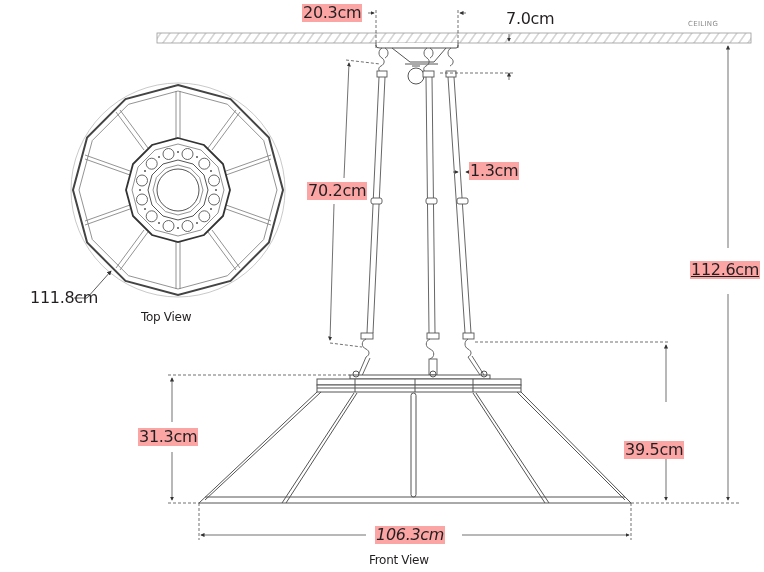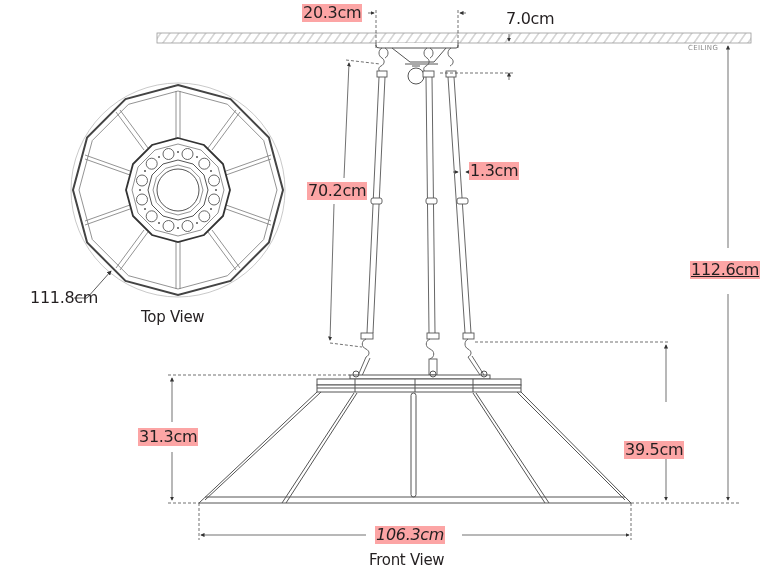--- a/index.html
+++ b/index.html
@@ -1,19 +1,19 @@
 <!DOCTYPE html>
 <html><head>
 <meta charset="utf-8">
 <style>
   html, body { margin:0; padding:0; background:#ffffff; }
   body { width:764px; height:572px; position:relative; overflow:hidden; font-family:"DejaVu Sans", sans-serif; }
   #drawing { position:absolute; left:0; top:0; width:764px; height:572px; }
   .lbl { position:absolute; color:#231f20; font-family:"DejaVu Sans", sans-serif; font-size:16px; line-height:18px; white-space:nowrap; letter-spacing:-0.3px; background:#fca5a5; padding:0 1px; }
-  .view { font-size:15px; background:transparent; }
+  .view { font-size:12px; background:transparent; }
   .ceil { position:absolute; font-family:"DejaVu Sans", sans-serif; font-size:7px; color:#8a8a8a; letter-spacing:0.3px; background:#fff; }
 </style>
 </head>
 <body>
 
 <svg id="drawing" width="764" height="572" viewBox="0 0 764 572" xmlns="http://www.w3.org/2000/svg">
   <defs>
     <pattern id="hatch" patternUnits="userSpaceOnUse" width="9" height="10" patternTransform="skewX(-35)">
       <line x1="4" y1="0" x2="4" y2="10" stroke="#9a9a9a" stroke-width="0.8"></line>
     </pattern>
@@ -177,21 +177,21 @@
     <line x1="168" y1="503" x2="199" y2="503" stroke-dasharray="3,2"></line>
     <line x1="172" y1="422" x2="172" y2="378" marker-end="url(#arr)"></line>
     <line x1="172" y1="452" x2="172" y2="500" marker-end="url(#arr)"></line>
     <line x1="199" y1="503" x2="199" y2="540" stroke-dasharray="3,2"></line>
     <line x1="631" y1="503" x2="631" y2="540" stroke-dasharray="3,2"></line>
     <line x1="366" y1="535" x2="201" y2="535" marker-end="url(#arr)"></line>
     <line x1="462" y1="535" x2="629" y2="535" marker-end="url(#arr)"></line>
   </g>
 </svg>
 
-<span class="ceil" style="left:688px;top:44px;text-align:center;">CEILING</span>
+<span class="ceil" style="left:688px;top:20px;text-align:center;">CEILING</span>
 <span class="lbl" style="left:302px;top:4px;">20.3cm</span>
 <span class="lbl" style="left:481px;top:10px;background:transparent;margin-left:24px;">7.0cm</span>
 <span class="lbl" style="left:307px;top:182px;">70.2cm</span>
 <span class="lbl" style="left:469px;top:162px;">1.3cm</span>
 <span class="lbl" style="left:690px;top:261px;text-decoration:underline;">112.6cm</span>
 <span class="lbl" style="left:624px;top:413px;margin-top:28px;">39.5cm</span>
 <span class="lbl" style="left:138px;top:428px;">31.3cm</span>
 <span class="lbl" style="left:375px;top:526px;font-style:italic;">106.3cm</span>
 <span class="lbl view" style="left:368px;top:551px;text-align:center;">Front View</span>
 <span class="lbl" style="left:1px;top:289px;background:transparent;margin-left:28px;">111.8cm</span>

